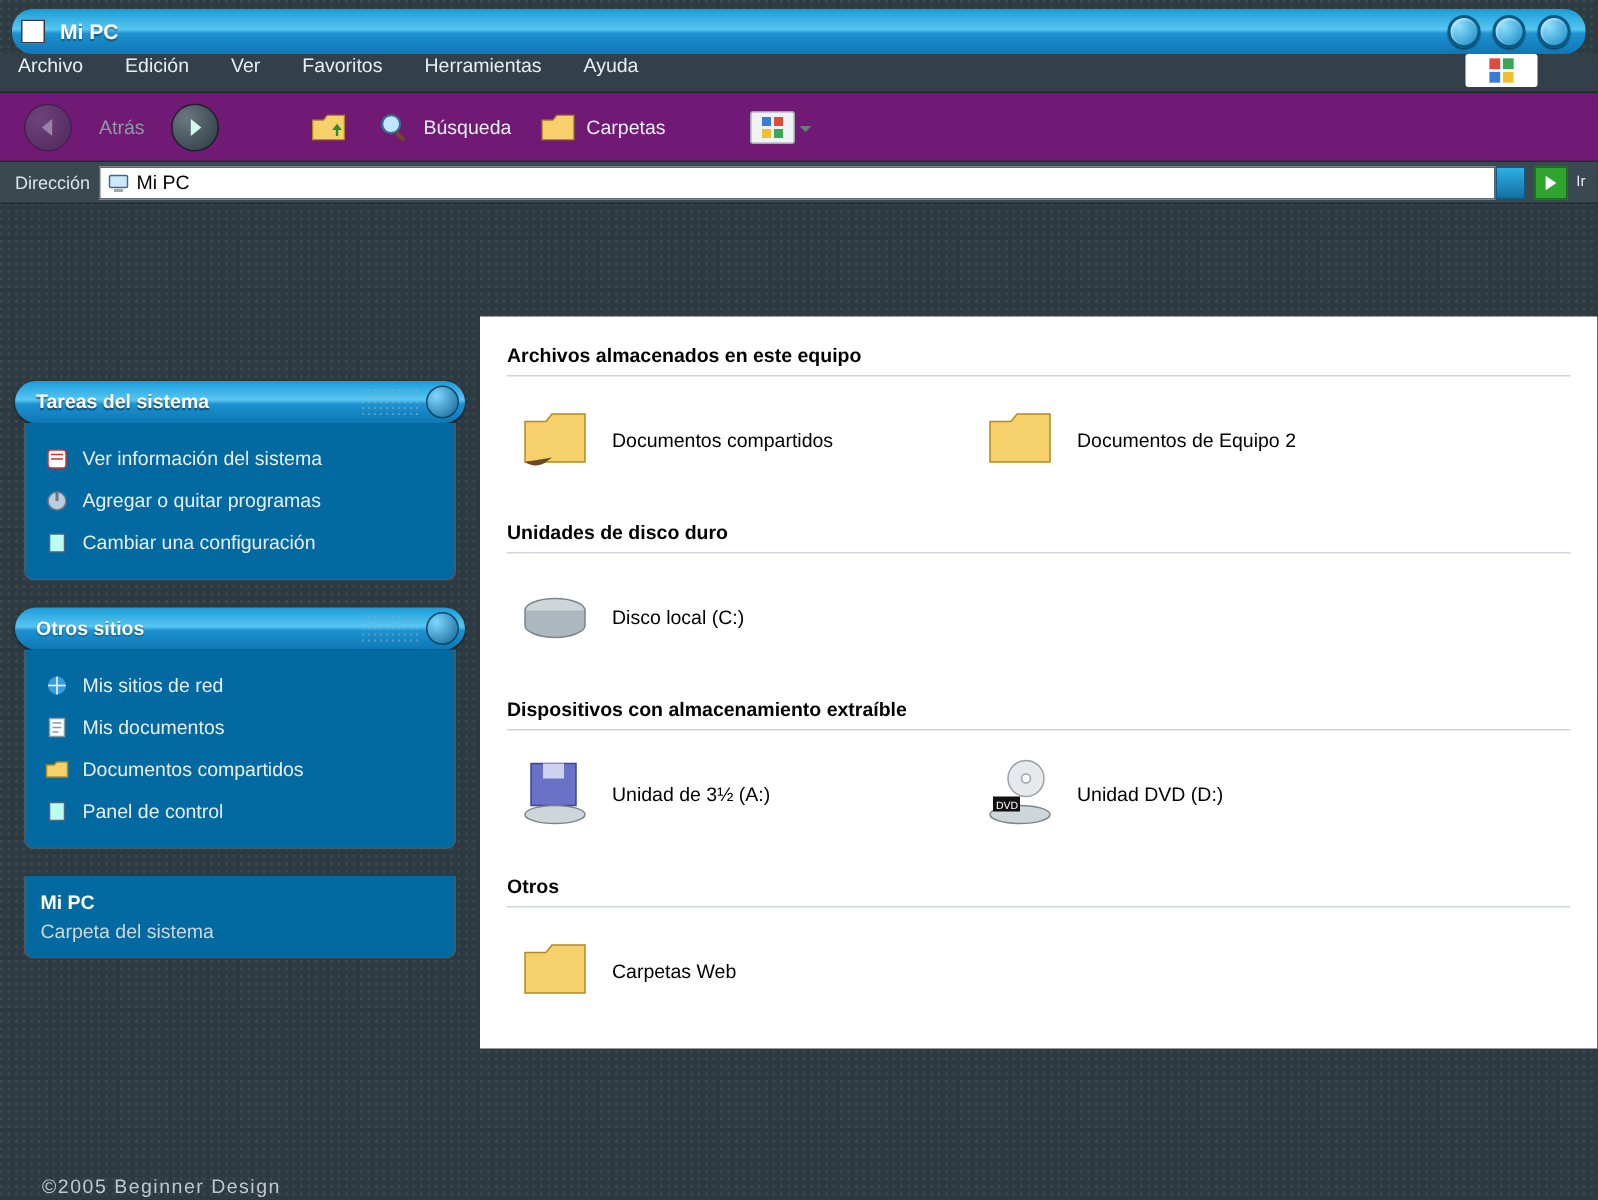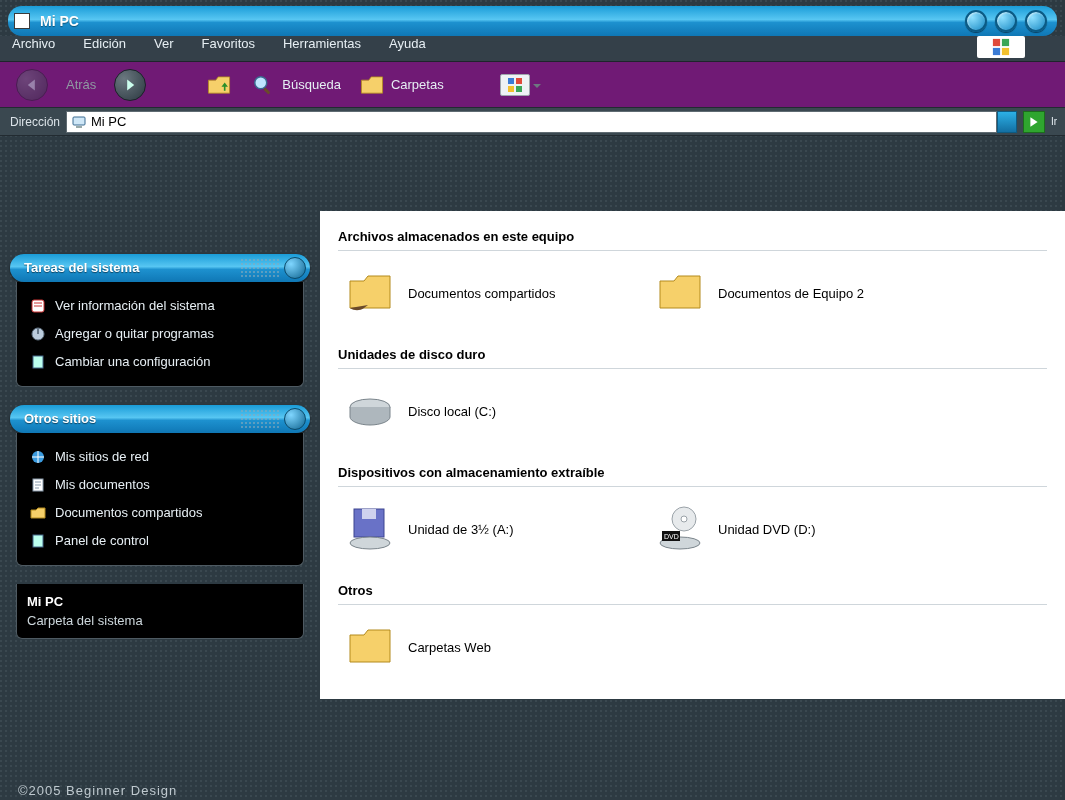--- a/index.html
+++ b/index.html
@@ -119,37 +119,37 @@
   background-image: radial-gradient(#8ab 1px, transparent 1px);
   background-size: 4px 4px;
   opacity:.6;
 }
 .panel-head .orb {
   width:22px; height:22px; border-radius:50%;
   background: radial-gradient(circle at 30% 30%, #7fd6ff, #0e638f);
   border: 1px solid #0a4a6b; margin-left:4px;
 }
 .panel-body {
-  background:#000000; border:1px solid #4e5a62; border-top:none;
+  background:#0369a1; border:1px solid #4e5a62; border-top:none;
   border-radius: 0 0 6px 6px; margin:0 6px; padding:10px 10px;
 }
 .panel-body .item { display:flex; align-items:center; gap:8px; color:#e7eff4; padding:5px 2px; cursor:default; }
 .smicon { width:18px; height:18px; display:flex; align-items:center; justify-content:center; }
 .details .name { font-weight:bold; color:#fff; }
 .details .sub { color:#cdd7dc; margin-top:4px; }
 
 
 .section-h { font-weight:bold; border-bottom:1px solid #cfd6db; padding:4px 0 6px; margin-top:6px; }
 .items { display:flex; flex-wrap:wrap; gap:20px 40px; padding:16px 6px 18px; }
 .fsitem { display:flex; align-items:center; gap:12px; width:270px; cursor:default; }
 .fsicon { width:52px; height:52px; display:flex; align-items:center; justify-content:center; }
 .fslabel { color:#000; }
 
 
-.footer { position:absolute; left:18px; bottom:8px; color:#bfc9cf; font-family: Arial, sans-serif; letter-spacing:1px; font-size:13px; }
+.footer { position:absolute; left:28px; bottom:8px; color:#bfc9cf; font-family: Arial, sans-serif; letter-spacing:1px; font-size:13px; }
 
 
 svg { display:block; }
 </style>
 </head>
 <body>
 
 <div class="window">
 
 <div class="titlebar">

